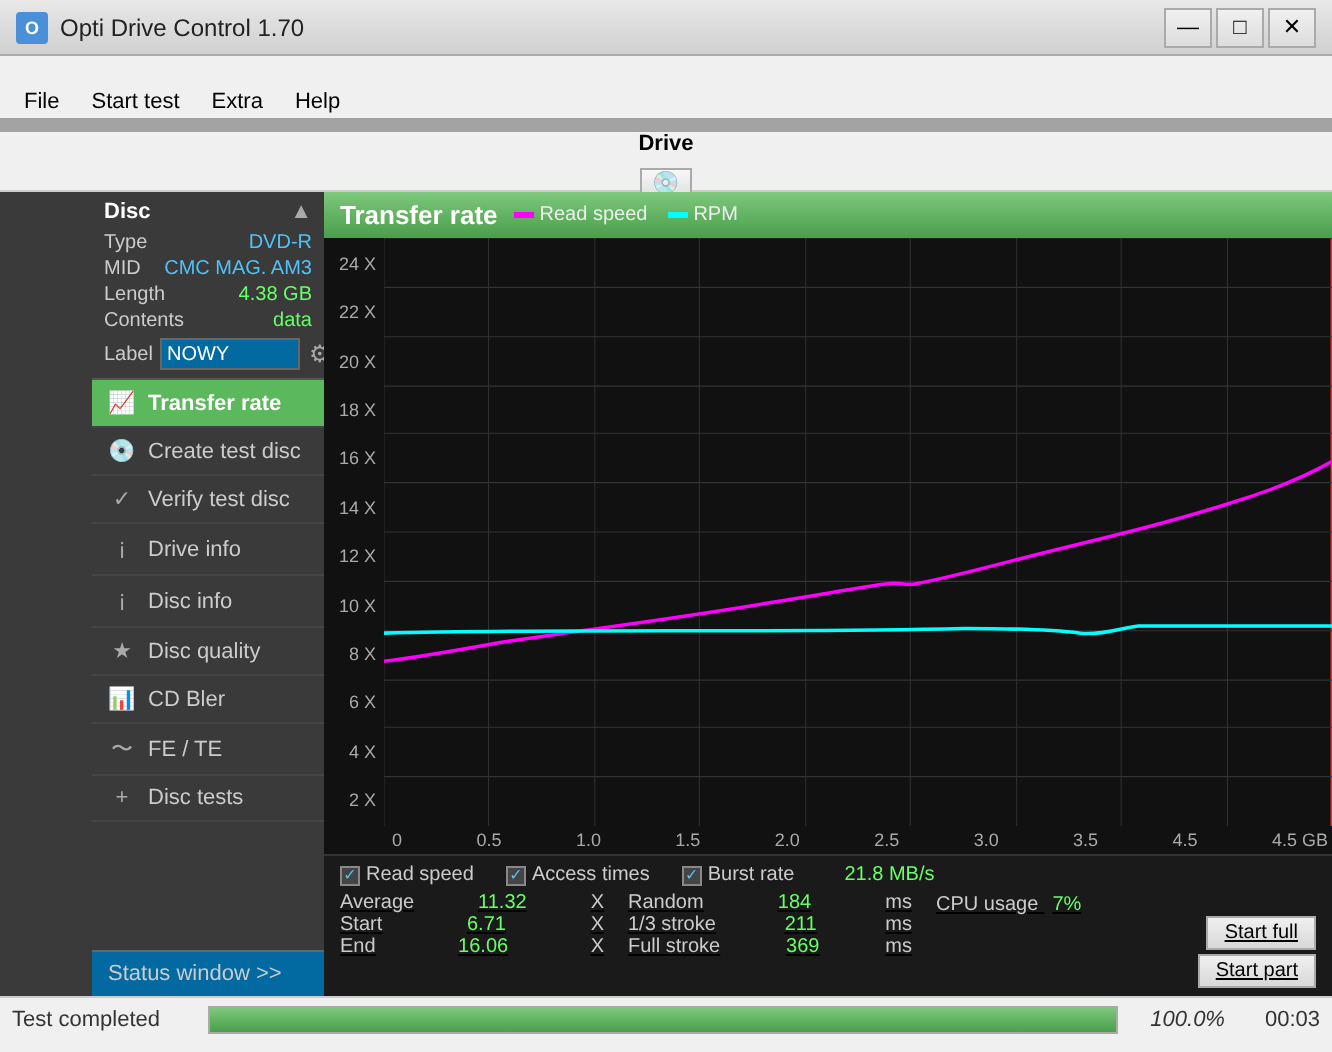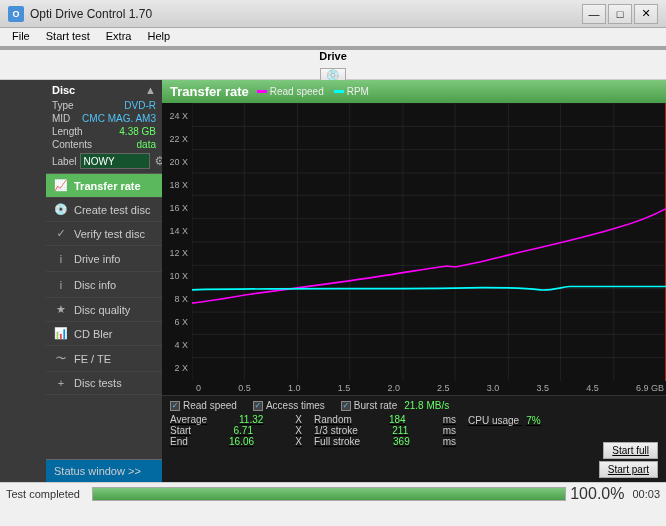--- a/index.html
+++ b/index.html
@@ -17,25 +17,25 @@
     }
     .title-bar-left { display: flex; align-items: center; gap: 6px; }
     .title-bar-icon { width: 16px; height: 16px; background: #4a90d9; border-radius: 2px; display: flex; align-items: center; justify-content: center; color: white; font-size: 9px; font-weight: bold; }
     .title-text { font-size: 12px; color: #222; }
     .title-controls { display: flex; gap: 2px; }
     .title-btn { width: 24px; height: 20px; border: 1px solid #aaa; background: linear-gradient(to bottom, #f0f0f0, #ddd); cursor: pointer; font-size: 11px; display: flex; align-items: center; justify-content: center; }
 
     
     .menu-bar {
       background: #f0f0f0;
-      height: 22px;
-      display: flex;
-      align-items: flex-start;
+      height: 38px;
+      display: flex;
+      align-items: flex-end;
       padding: 0 4px;
-      border-bottom: 4px solid #a3a3a3;
+      border-bottom: 7px solid #a3a3a3;
     }
     .menu-item { padding: 2px 8px; font-size: 11px; cursor: pointer; }
 
     
     .drive-bar {
       background: #f0f0f0;
       height: 30px;
       display: flex;
       align-items: center;
       padding: 0 6px;
@@ -88,21 +88,21 @@
       margin-bottom: 4px;
     }
     .disc-title { color: white; font-size: 11px; font-weight: bold; }
     .disc-arrow { color: #aaa; font-size: 11px; }
     .disc-row { display: flex; justify-content: space-between; margin-bottom: 2px; }
     .disc-key { color: #ccc; font-size: 10px; }
     .disc-val { color: #4fc3f7; font-size: 10px; }
     .disc-val-green { color: #66ff66; font-size: 10px; }
     .label-row { display: flex; align-items: center; gap: 4px; margin-top: 3px; }
     .label-text { color: #ccc; font-size: 10px; }
-    .label-input { width: 70px; height: 16px; background: #14532d; border: 1px solid #666; color: white; font-size: 10px; padding: 0 2px; }
+    .label-input { width: 70px; height: 16px; background: #0369a1; border: 1px solid #666; color: white; font-size: 10px; padding: 0 2px; }
     .label-gear { color: #aaa; font-size: 12px; cursor: pointer; }
 
     
     .nav-item {
       display: flex;
       align-items: center;
       padding: 5px 8px;
       cursor: pointer;
       gap: 6px;
       border-bottom: 1px solid #444;
@@ -177,26 +177,26 @@
     }
 
     
     .status-bar {
       height: 22px;
       background: #f0f0f0;
       border-top: 1px solid #ccc;
       display: flex;
       align-items: center;
       padding: 0 6px;
-      gap: 0;
+      gap: 12px;
     }
     .status-text { font-size: 11px; color: #333; flex: 0 0 auto; padding-right: 8px; }
     .progress-container { flex: 1; height: 14px; background: #ddd; border: 1px solid #aaa; margin: 0 4px; overflow: hidden; }
     .progress-bar { height: 100%; background: linear-gradient(to bottom, #7dc87d, #4a9e4a); }
-    .progress-pct { font-size: 16px; color: #333; }
+    .progress-pct { font-size: 11px; color: #333; font-style: italic; }
     .status-time { font-size: 11px; color: #333; margin-left: 8px; }
 
     .y-labels {
       position: absolute;
       left: 0;
       top: 8px;
       bottom: 8px;
       width: 28px;
       display: flex;
       flex-direction: column;
@@ -400,39 +400,39 @@
       <div class="x-labels" style="margin-left:32px; padding-bottom:2px;">
         <span class="x-label">0</span>
         <span class="x-label">0.5</span>
         <span class="x-label">1.0</span>
         <span class="x-label">1.5</span>
         <span class="x-label">2.0</span>
         <span class="x-label">2.5</span>
         <span class="x-label">3.0</span>
         <span class="x-label">3.5</span>
         <span class="x-label">4.5</span>
-        <span class="x-label">6.9 GB</span>
+        <span class="x-label">4.5 GB</span>
       </div>
     </div>
 
     <div class="stats-bar">
 
       <div class="stats-checkboxes">
         <div class="stat-check">
           <div class="check-box">✓</div>
           <span>Read speed</span>
         </div>
         <div class="stat-check">
           <div class="check-box">✓</div>
           <span>Access times</span>
         </div>
         <div class="stat-check">
           <div class="check-box">✓</div>
           <span>Burst rate</span>
-          <span class="burst-rate-val" style="margin-left:4px;">21.8 MB/s</span>
+          <span class="burst-rate-val" style="margin-left:22px;">21.8 MB/s</span>
         </div>
       </div>
 
       <div style="display:flex; gap:4px;text-decoration:underline;">
 
         <div style="flex:0 0 140px;">
           <div class="stat-row">
             <span class="stat-label">Average</span>
             <span class="stat-value">11.32</span>
             <span class="stat-unit">X</span>
@@ -460,21 +460,21 @@
             <span class="stat-value">211</span>
             <span class="stat-unit">ms</span>
           </div>
           <div class="stat-row">
             <span class="stat-label">Full stroke</span>
             <span class="stat-value">369</span>
             <span class="stat-unit">ms</span>
           </div>
         </div>
 
-        <div style="flex:1; display:flex; flex-direction:column; gap:16px;">
+        <div style="flex:1; display:flex; flex-direction:column; gap:0;">
           <div style="display:flex; justify-content:space-between; align-items:center;">
             <div>
               <span class="stat-label">CPU usage</span>
               <span class="stat-value" style="margin-left:4px;">7%</span>
             </div>
           </div>
           <div style="display:flex; flex-direction:column; gap:2px; align-items:flex-end;">
             <button class="start-full-btn">Start full</button>
             <button class="start-part-btn">Start part</button>
           </div>

